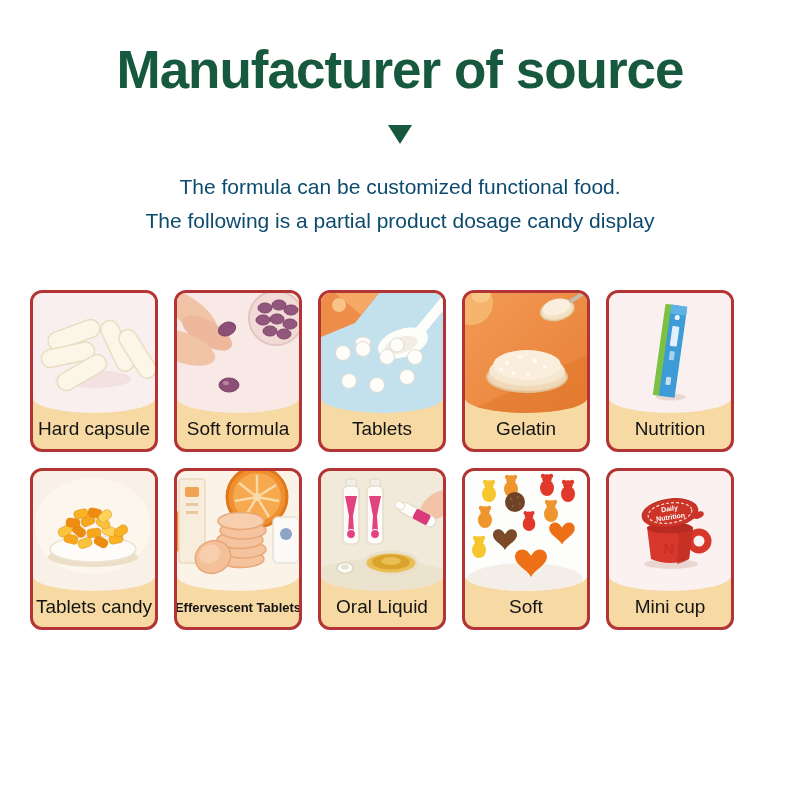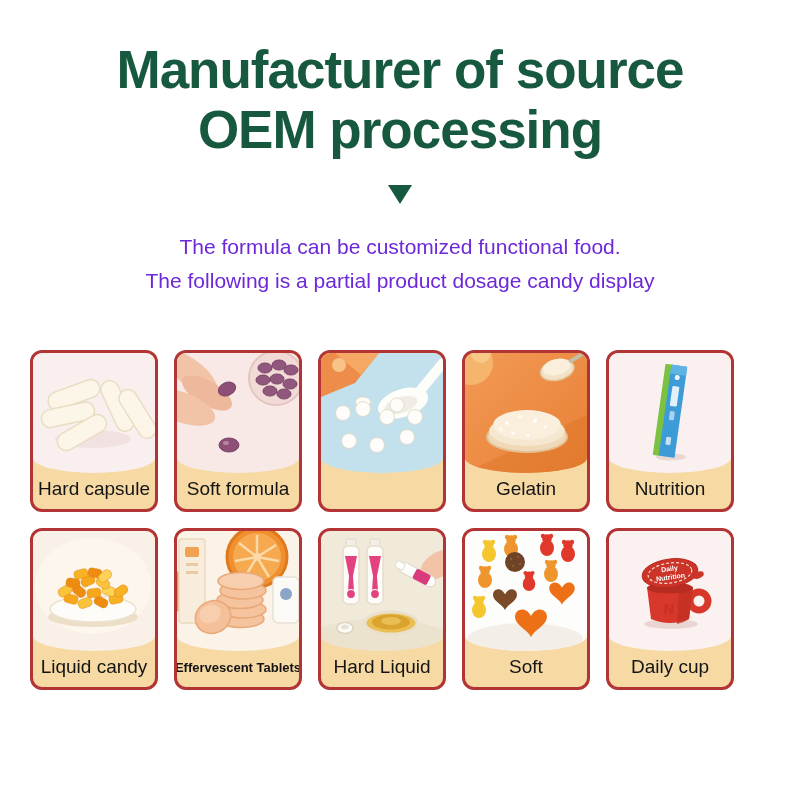--- a/index.html
+++ b/index.html
@@ -21,21 +21,21 @@
   }
   .down-triangle{
     width:0;height:0;margin:25px auto 0;
     border-left:12px solid transparent;
     border-right:12px solid transparent;
     border-top:19px solid #17593e;
   }
   .subtitle{
     margin-top:26px;
     text-align:center;
-    color:#6d28d9;
+    color:#0c4a6e;
     font-size:21px;
     line-height:34px;
   }
   .grid{
     width:740px;
     margin:52px auto 0;
     display:grid;
     grid-template-columns:repeat(5,128px);
     column-gap:25px;
     row-gap:33px;
@@ -67,21 +67,20 @@
   }
   .card-label.small{font-size:13px;font-weight:bold;}
 </style>
 </head>
 <body>
 
 <div class="page">
 
   <div class="title">
     <div>Manufacturer of source</div>
-    <div>OEM processing</div>
   </div>
 
   <div class="down-triangle"></div>
 
   <div class="subtitle">
     <div>The formula can be customized functional food.</div>
     <div>The following is a partial product dosage candy display</div>
   </div>
 
   <div class="grid">
@@ -147,20 +146,21 @@
             <ellipse cx="42" cy="49" rx="7.5" ry="5"></ellipse>
             <circle cx="42" cy="56" r="7.5"></circle>
             <circle cx="66" cy="64" r="7.5"></circle>
             <circle cx="28" cy="88" r="7.5"></circle>
             <circle cx="56" cy="92" r="7.5"></circle>
             <circle cx="86" cy="84" r="7.5"></circle>
             <circle cx="94" cy="64" r="7.5"></circle>
           </g>
         </svg>
       </div>
+      <div class="card-label">Tablets</div>
     </div>
 
     <div class="card">
       <div class="card-img">
         <svg viewBox="0 0 122 120" preserveAspectRatio="none">
           <defs>
             <linearGradient id="pg" x1="0" y1="0" x2="1" y2="1">
               <stop offset="0" stop-color="#f29a55"></stop>
               <stop offset="1" stop-color="#e87f35"></stop>
             </linearGradient>
@@ -229,21 +229,21 @@
             <rect x="-7" y="-4.5" width="14" height="9" rx="4" fill="#f8b223" transform="translate(88,60) rotate(-35)"></rect>
             <rect x="-7" y="-4.5" width="14" height="9" rx="4" fill="#ee8c12" transform="translate(40,52) rotate(10)"></rect>
             <rect x="-7" y="-4.5" width="14" height="9" rx="4" fill="#f7a71c" transform="translate(55,50) rotate(-25)"></rect>
             <rect x="-7" y="-4.5" width="14" height="9" rx="4" fill="#fbc33b" transform="translate(70,52) rotate(33)"></rect>
             <rect x="-7" y="-4.5" width="14" height="9" rx="4" fill="#f8b223" transform="translate(48,43) rotate(-15)"></rect>
             <rect x="-7" y="-4.5" width="14" height="9" rx="4" fill="#ee8c12" transform="translate(62,42) rotate(12)"></rect>
             <rect x="-7" y="-4.5" width="14" height="9" rx="4" fill="#fed257" transform="translate(72,45) rotate(-40)"></rect>
           </g>
         </svg>
       </div>
-      <div class="card-label">Liquid candy</div>
+      <div class="card-label">Tablets candy</div>
     </div>
 
     <div class="card">
       <div class="card-img">
         <svg viewBox="0 0 122 120" preserveAspectRatio="none">
           <rect width="122" height="120" fill="#fbf2e8"></rect>
           <path d="M0,40 L16,52 L10,86 L0,80 Z" fill="#f0953a"></path>
           <rect x="2" y="8" width="26" height="84" rx="3" fill="#f8ecdc" stroke="#ecd9bf" stroke-width="1.5"></rect>
           <rect x="8" y="16" width="14" height="10" rx="2" fill="#f0953a" opacity="0.85"></rect>
           <rect x="9" y="32" width="12" height="3" fill="#e8c9a0"></rect>
@@ -299,21 +299,21 @@
             <rect x="93" y="38" width="16" height="11" rx="2" fill="#d83a7c"></rect>
             <rect x="72" y="40" width="9" height="7" rx="2" fill="#ffffff" stroke="#e3dcca" stroke-width="1"></rect>
           </g>
           <ellipse cx="70" cy="92" rx="26" ry="11" fill="#e9be52" stroke="#eadfc8" stroke-width="3"></ellipse>
           <ellipse cx="70" cy="91" rx="19" ry="7.5" fill="#d9a32e"></ellipse>
           <ellipse cx="70" cy="90" rx="10" ry="4" fill="#e9be52"></ellipse>
           <ellipse cx="24" cy="97" rx="8" ry="5.5" fill="#fcfbf7" stroke="#dcd4c2" stroke-width="1.5"></ellipse>
           <ellipse cx="24" cy="96" rx="4" ry="2.5" fill="#e8e2d2"></ellipse>
         </svg>
       </div>
-      <div class="card-label">Hard Liquid</div>
+      <div class="card-label">Oral Liquid</div>
     </div>
 
     <div class="card">
       <div class="card-img">
         <svg viewBox="0 0 122 120" preserveAspectRatio="none">
           <rect width="122" height="120" fill="#fdfdfc"></rect>
           <ellipse cx="60" cy="108" rx="58" ry="16" fill="#f3efe8"></ellipse>
 
           <g fill="#f5c62e">
             <g transform="translate(24,22)">
@@ -398,17 +398,17 @@
           <ellipse cx="61" cy="57" rx="23" ry="5.5" fill="#b82b20"></ellipse>
           <g transform="rotate(-8 61 42)">
             <ellipse cx="61" cy="42" rx="28" ry="14" fill="#cd3428" stroke="#b82b20" stroke-width="1"></ellipse>
             <ellipse cx="61" cy="42" rx="22" ry="10" fill="none" stroke="#f6d9d2" stroke-width="1.2" stroke-dasharray="3 2"></ellipse>
             <path d="M87,45 q9,-2 7,4 q-7,5 -11,1 Z" fill="#cd3428"></path>
             <text x="61" y="40" font-size="7" font-weight="bold" fill="#ffffff" text-anchor="middle">Daily</text>
             <text x="61" y="48.5" font-size="7" font-weight="bold" fill="#ffffff" text-anchor="middle">Nutrition</text>
           </g>
         </svg>
       </div>
-      <div class="card-label">Daily cup</div>
+      <div class="card-label">Mini cup</div>
     </div>
 
   </div>
 </div>
 
 </body></html>

